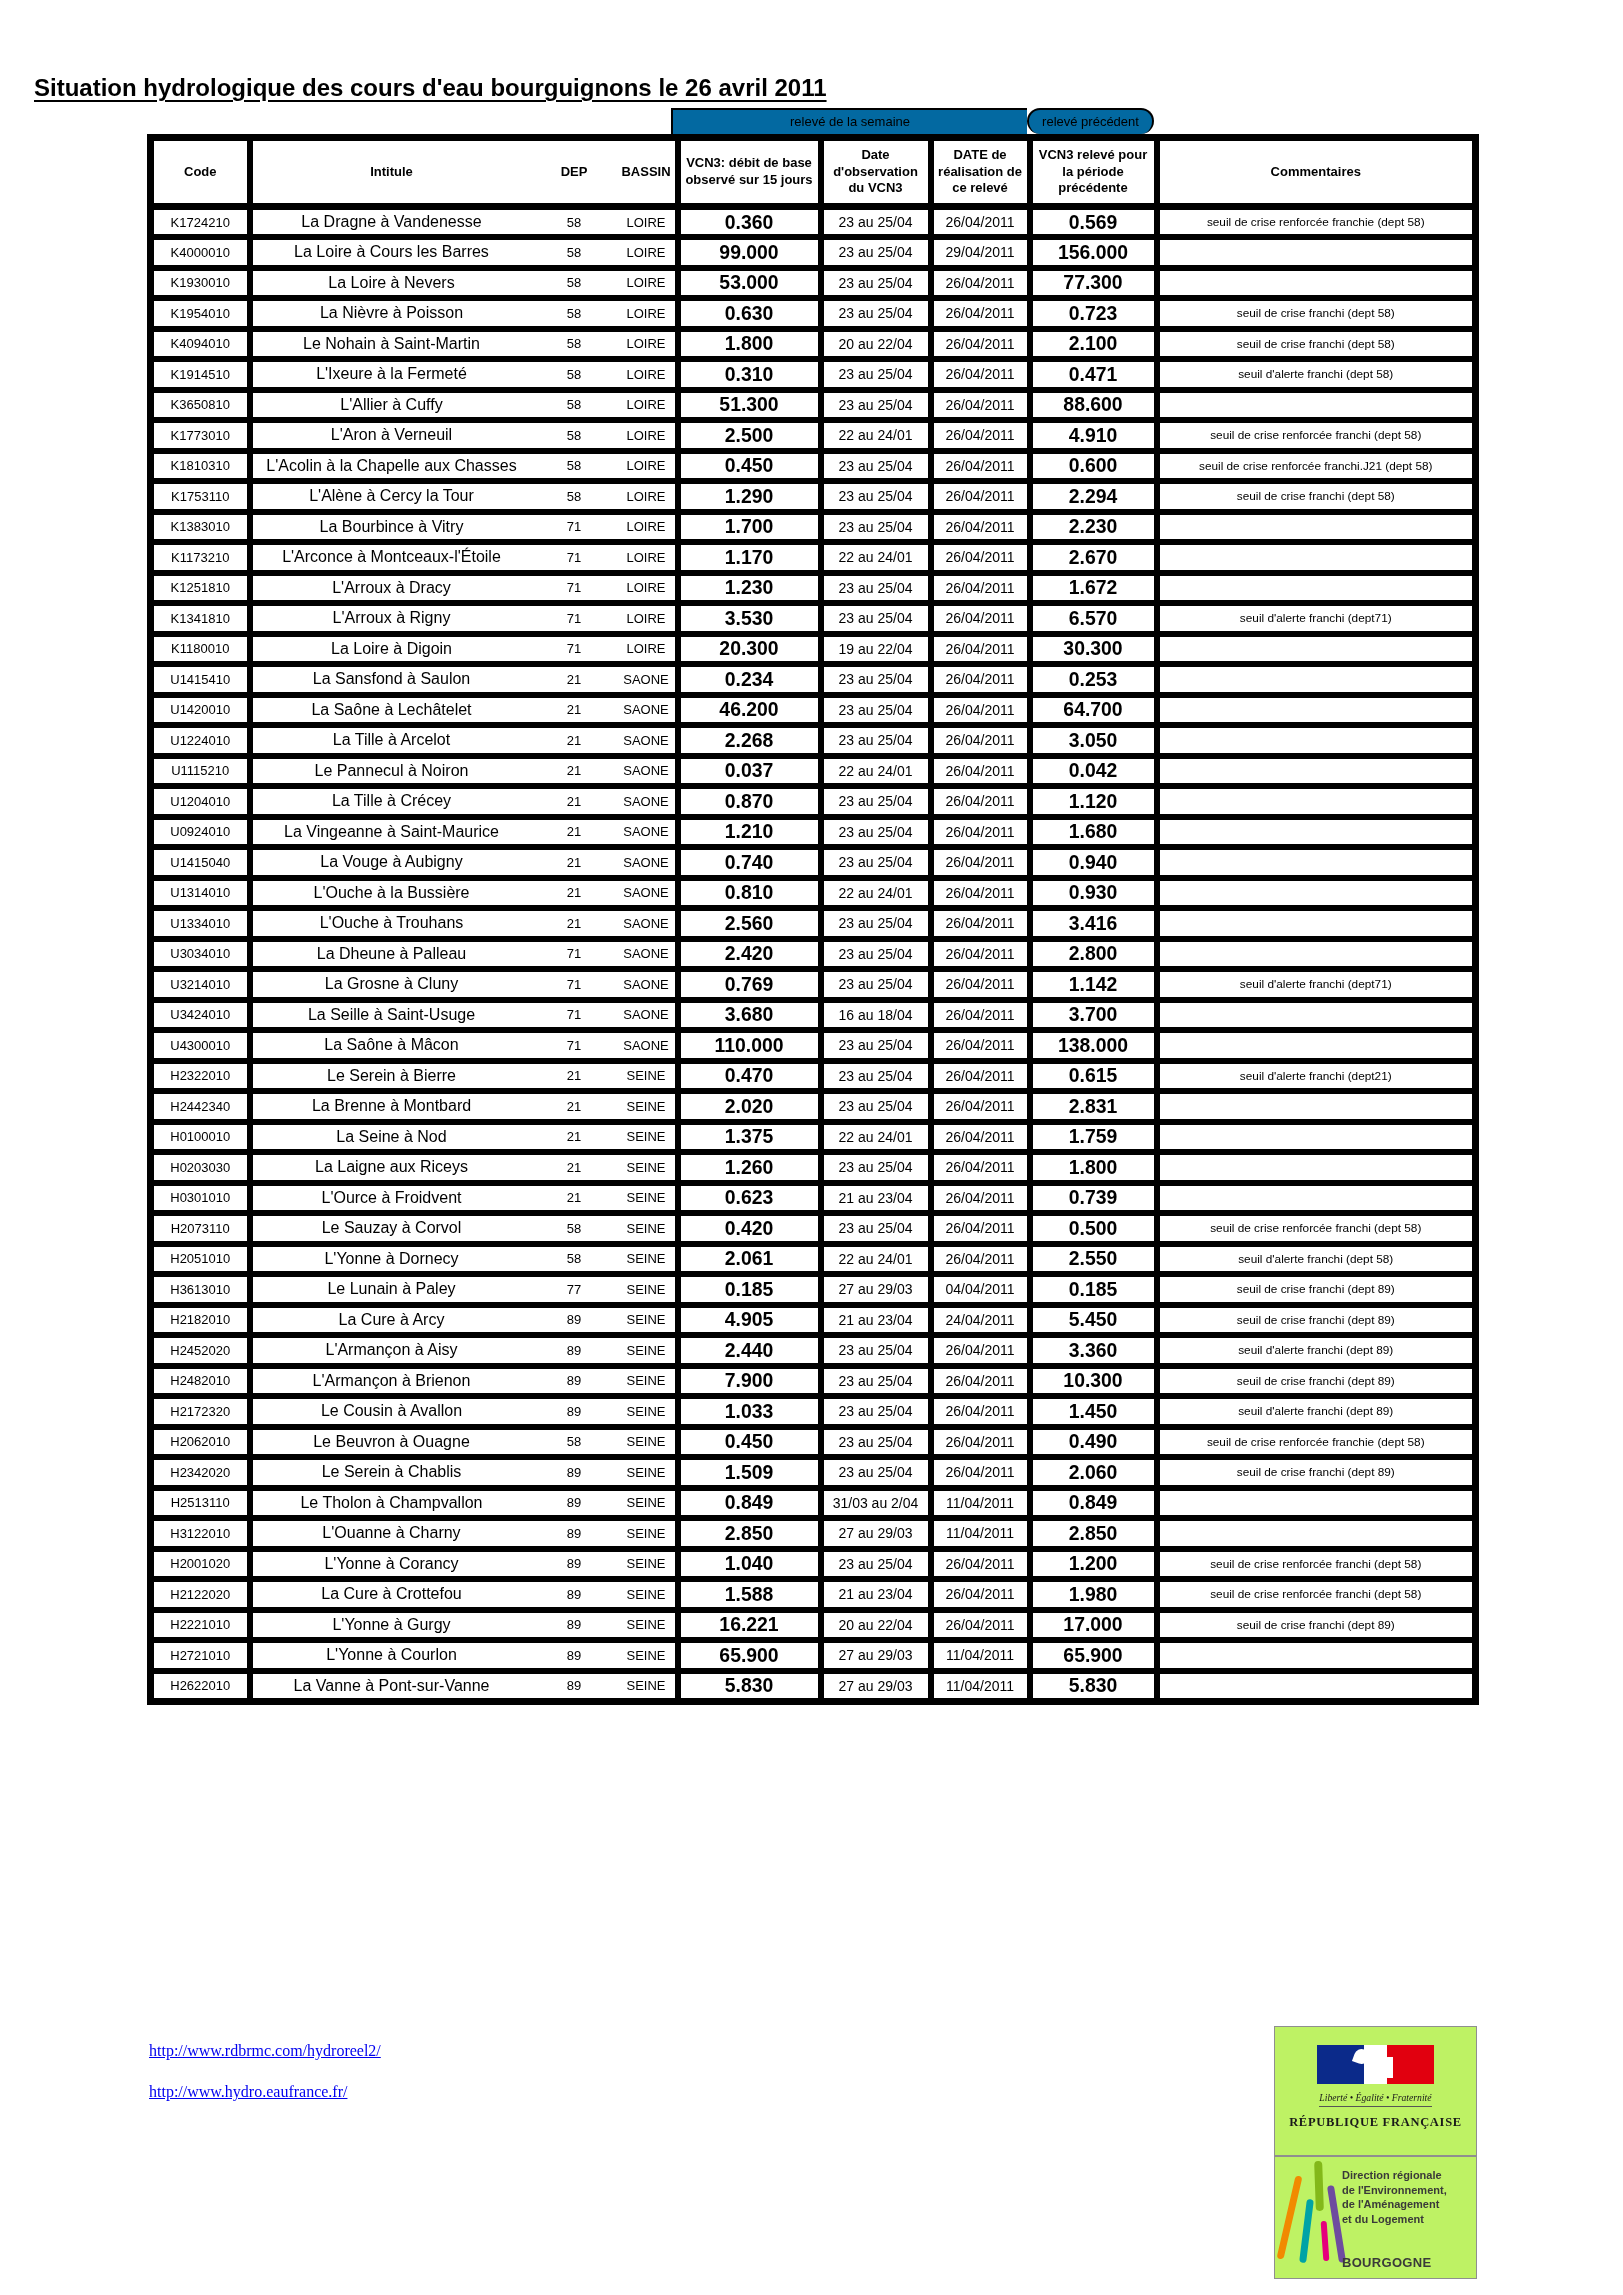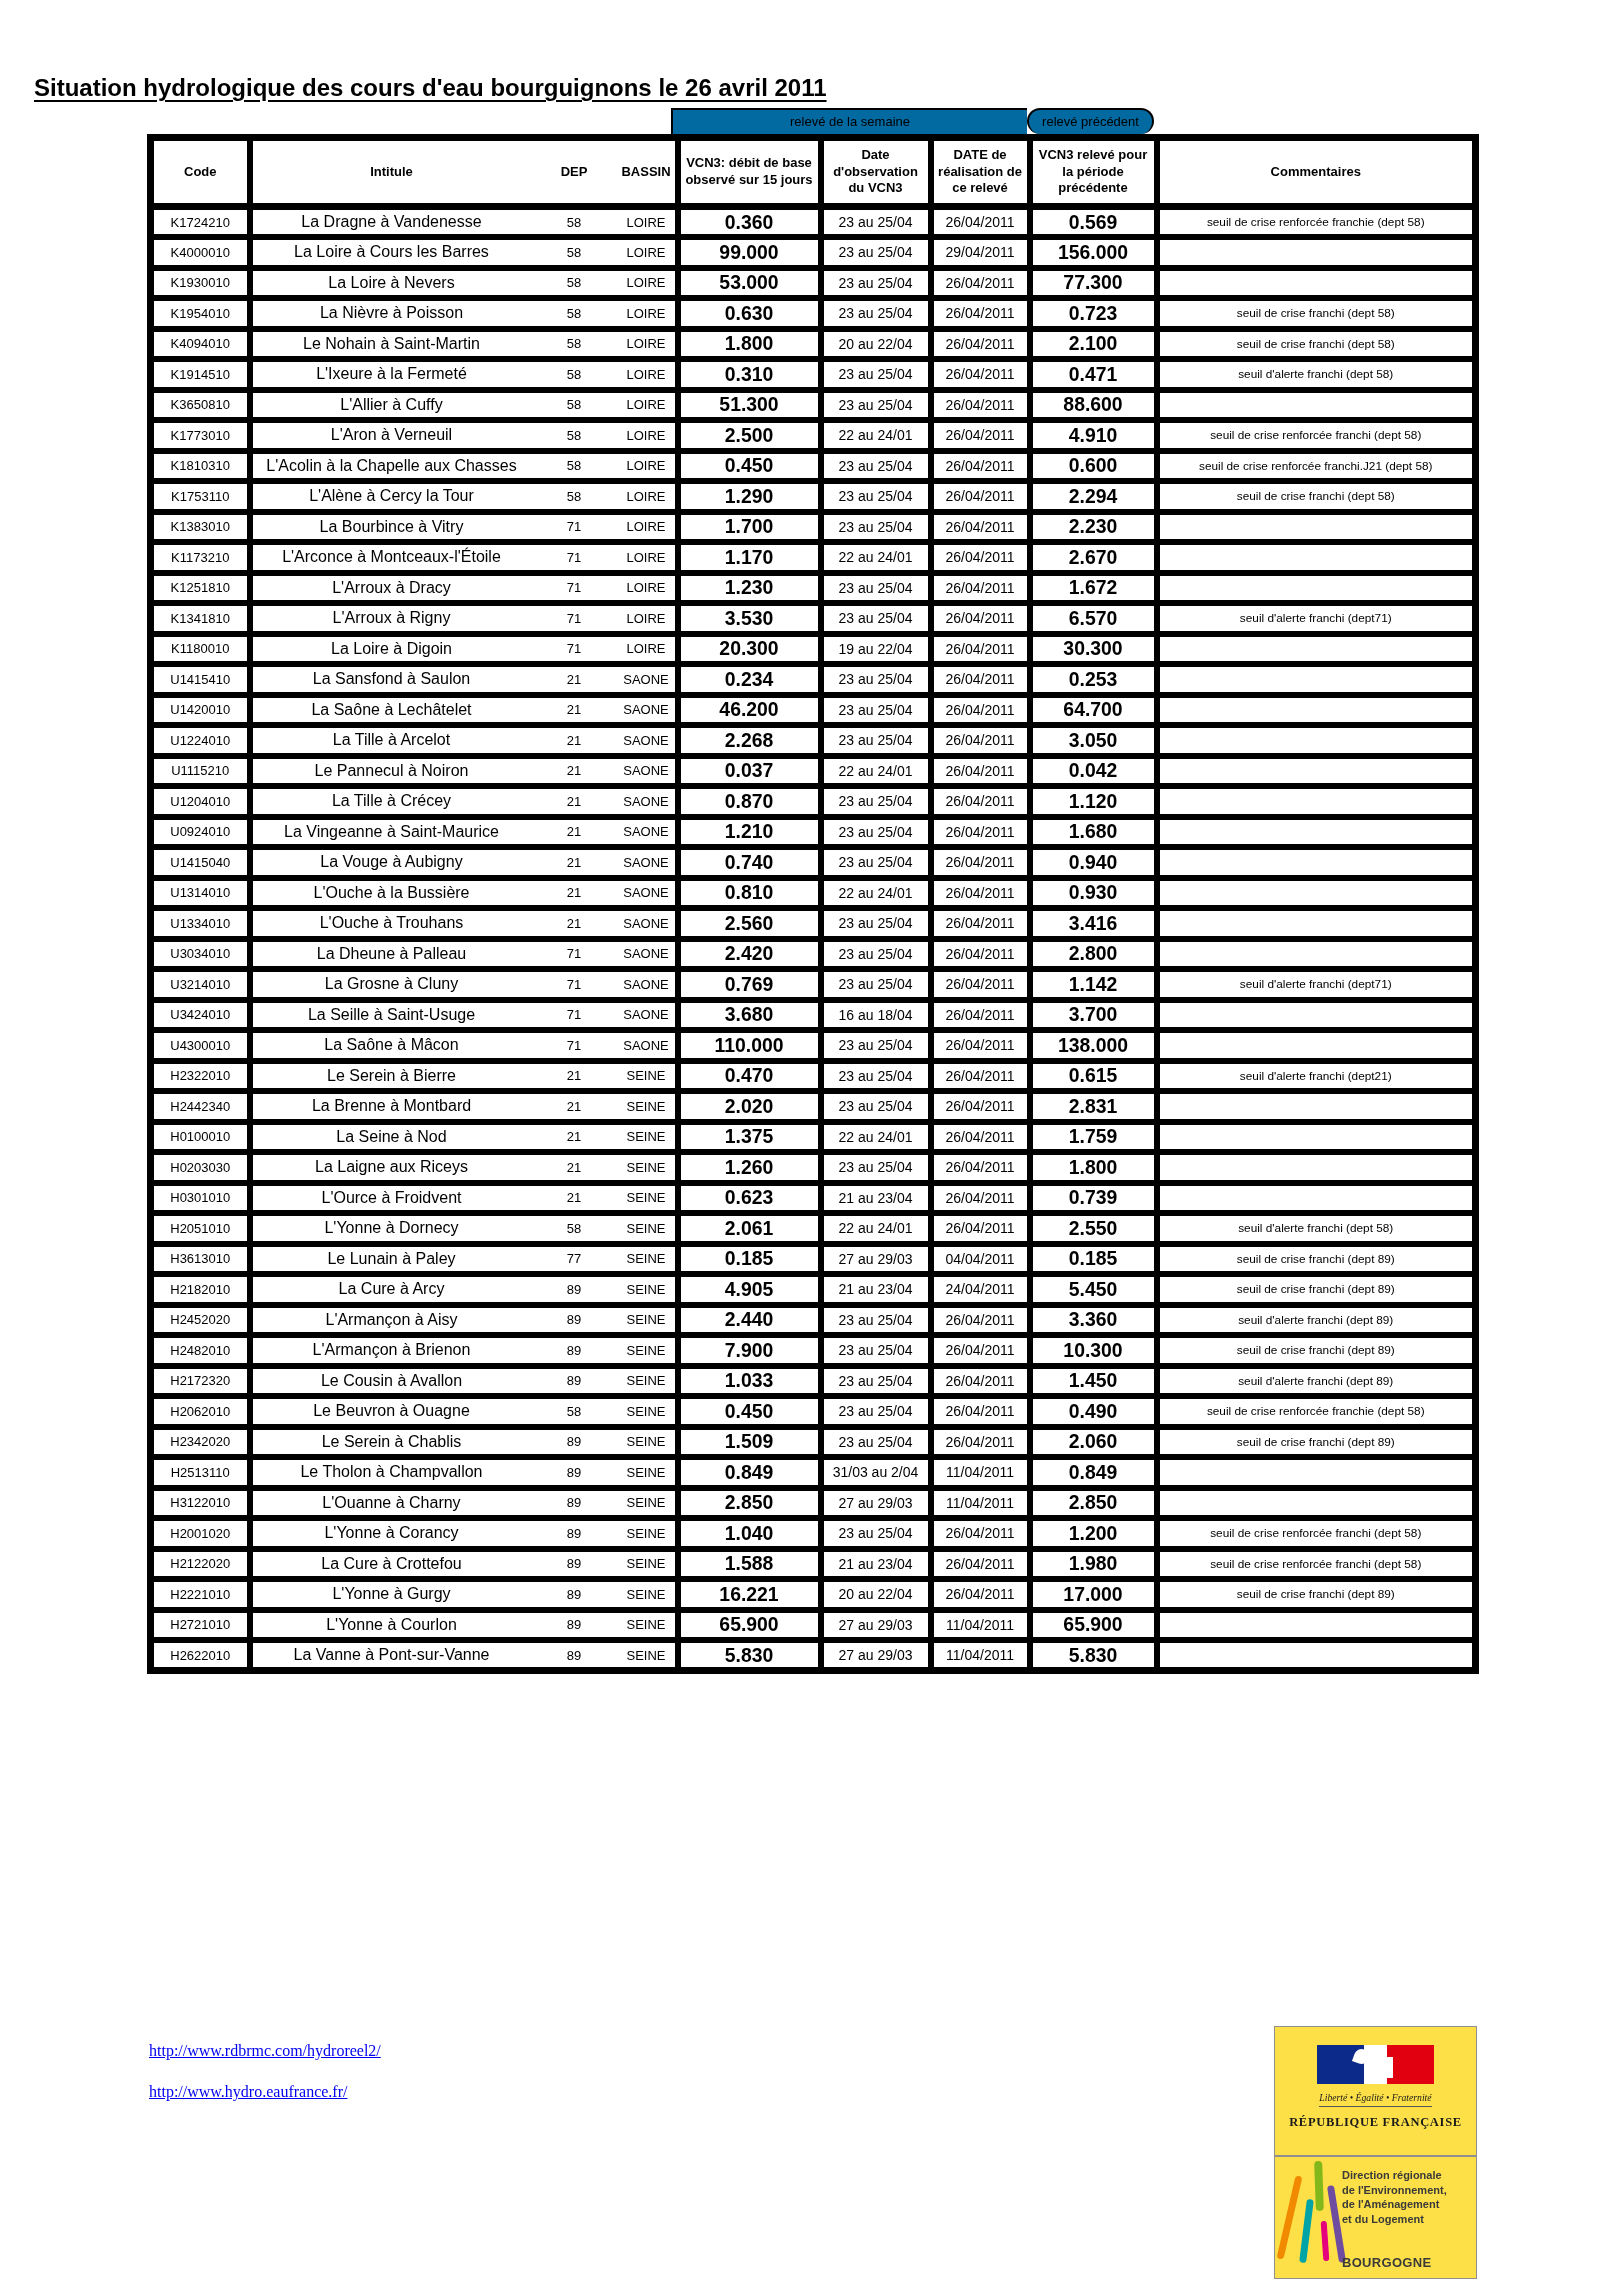--- a/index.html
+++ b/index.html
@@ -36,21 +36,21 @@
   .c-comm{font-size:11.8px;}
 
   
   .doclink{position:absolute;left:149px;font-size:16px;color:#0000EE;
            text-decoration:underline;cursor:pointer;font-family:Liberation Serif, serif;}
   .doclink.l1{top:2042px;}
   .doclink.l2{top:2083px;}
 
   
   .logo-stack{position:absolute;left:1274px;top:2026px;width:203px;}
-  .logo-box{box-sizing:border-box;border:1.4px solid #8f8f8f;background:#fde047;}
+  .logo-box{box-sizing:border-box;border:1.4px solid #8f8f8f;background:#bef264;}
   .rf-box{height:130px;text-align:center;}
   .flag{width:117px;height:39px;margin:18px auto 7px auto;display:flex;position:relative;}
   .flag .b{flex:1;background:#0B2A8A;}
   .flag .w{width:23.6px;background:#fff;position:relative;}
   .flag .w:before{content:"";position:absolute;left:-9.7px;top:4.2px;width:15.3px;height:15.3px;
                   border-radius:50% 50% 50% 0;background:#fff;transform:rotate(20deg);}
   .flag .w:after{content:"";position:absolute;right:-5.6px;bottom:5.6px;width:11px;height:21px;
                  border-radius:50% 0 0 50%;background:#fff;}
   .flag .r{flex:1;background:#E1000F;}
   .motto{display:inline-block;font-family:"Liberation Serif",serif;font-style:italic;
@@ -463,20 +463,31 @@
       <td class="c-name">L'Ource à Froidvent</td>
       <td class="c-dep">21</td>
       <td class="c-bassin b-r">SEINE</td>
       <td class="c-vcn3 b-r">0.623</td>
       <td class="c-obs b-r">21 au 23/04</td>
       <td class="c-done b-r">26/04/2011</td>
       <td class="c-prev b-r">0.739</td>
       <td class="c-comm"></td>
     </tr>
         <tr>
+      <td class="c-code b-r">H2073110</td>
+      <td class="c-name">Le Sauzay à Corvol</td>
+      <td class="c-dep">58</td>
+      <td class="c-bassin b-r">SEINE</td>
+      <td class="c-vcn3 b-r">0.420</td>
+      <td class="c-obs b-r">23 au 25/04</td>
+      <td class="c-done b-r">26/04/2011</td>
+      <td class="c-prev b-r">0.500</td>
+      <td class="c-comm">seuil de crise renforcée franchi (dept 58)</td>
+    </tr>
+        <tr>
       <td class="c-code b-r">H2051010</td>
       <td class="c-name">L'Yonne à Dornecy</td>
       <td class="c-dep">58</td>
       <td class="c-bassin b-r">SEINE</td>
       <td class="c-vcn3 b-r">2.061</td>
       <td class="c-obs b-r">22 au 24/01</td>
       <td class="c-done b-r">26/04/2011</td>
       <td class="c-prev b-r">2.550</td>
       <td class="c-comm">seuil d'alerte franchi (dept 58)</td>
     </tr>

